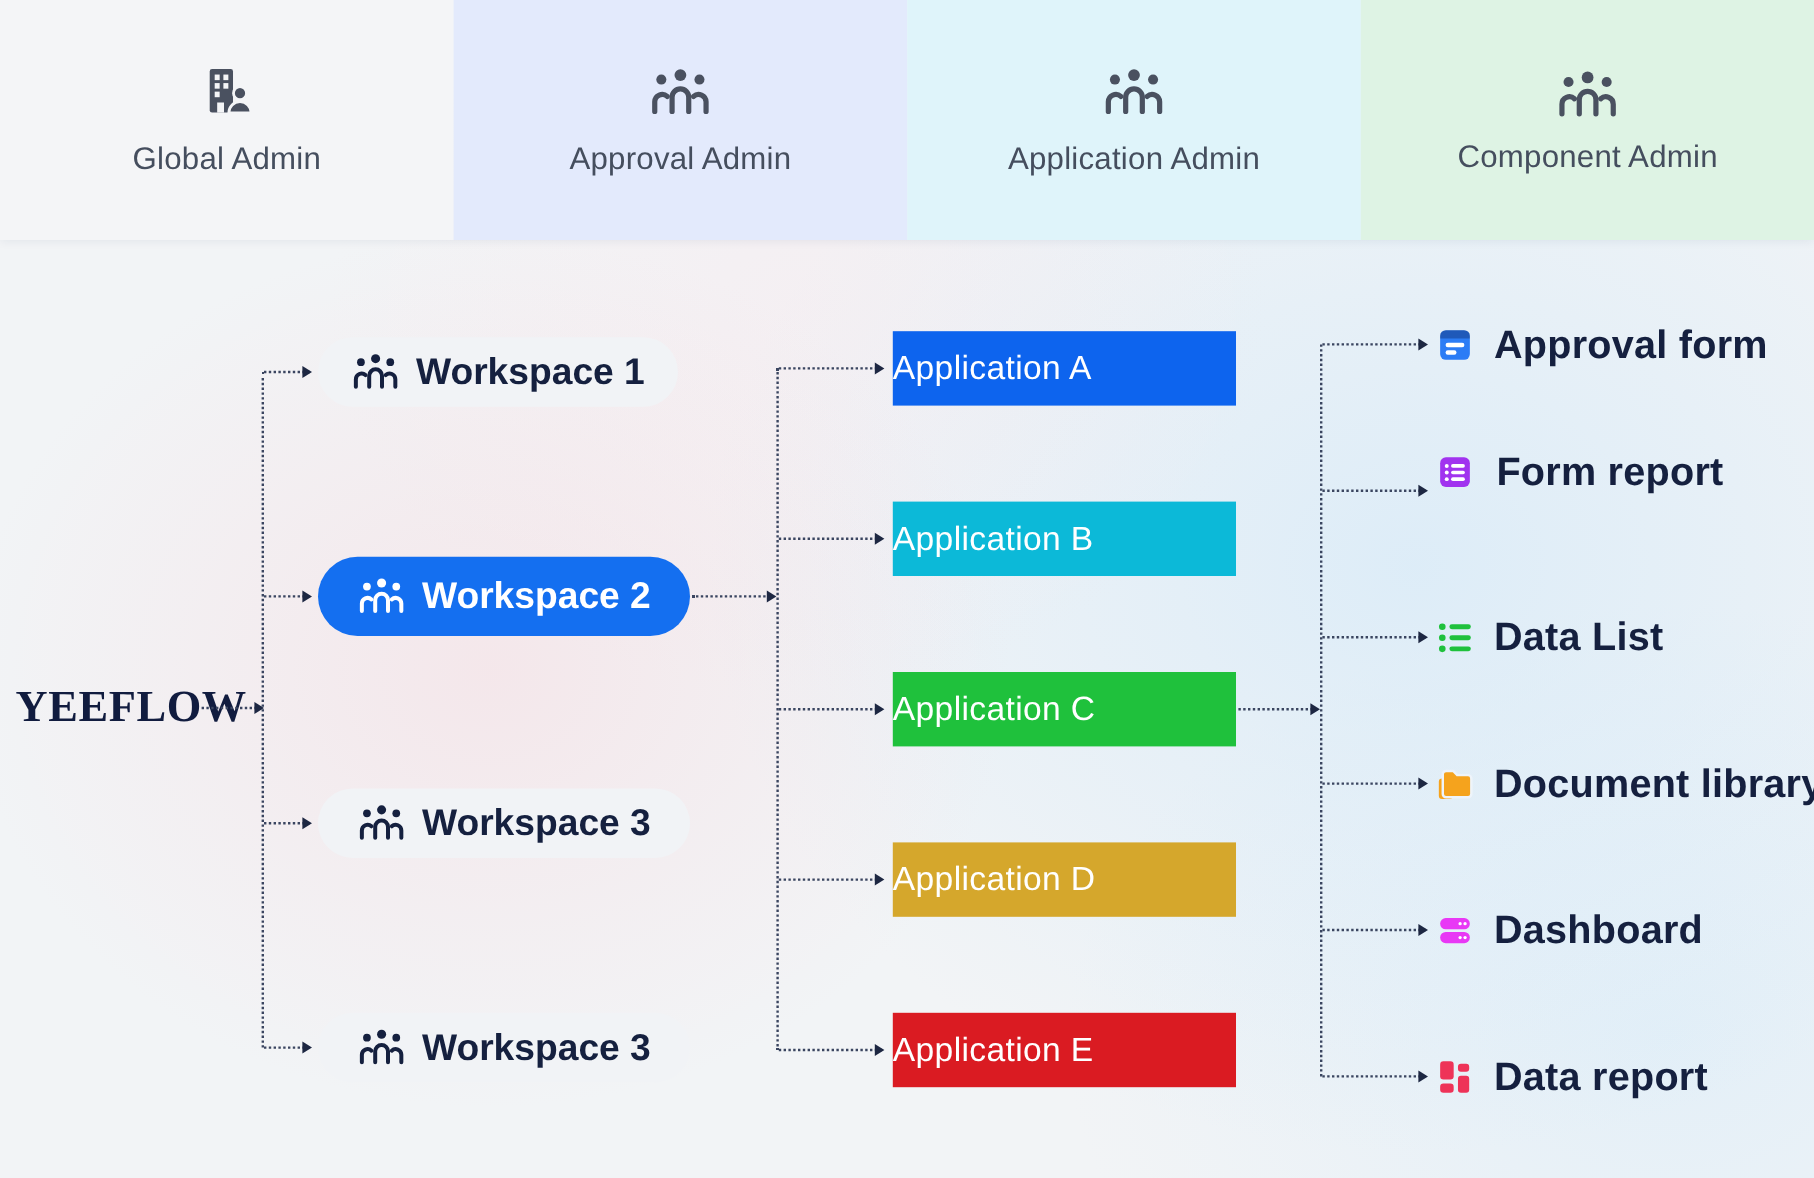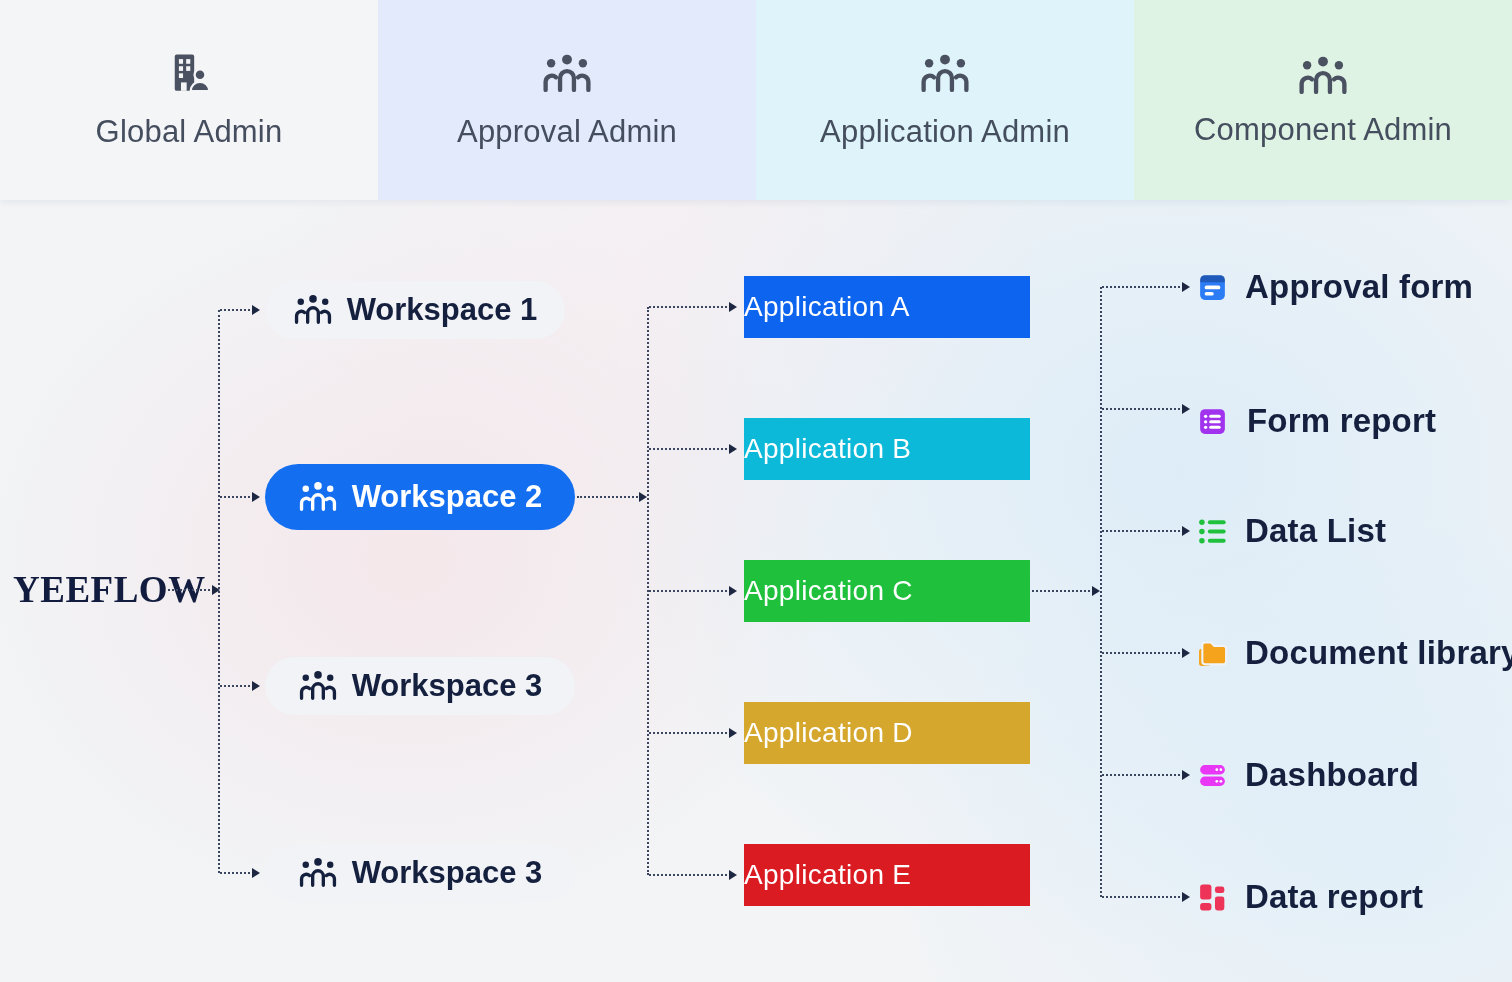--- a/index.html
+++ b/index.html
@@ -11,21 +11,21 @@
       radial-gradient(620px 520px at 27% 57%, rgba(248,210,216,0.38), transparent 70%),
       radial-gradient(560px 460px at 44% 26%, rgba(250,228,234,0.30), transparent 70%),
       radial-gradient(820px 680px at 78% 48%, rgba(192,226,250,0.42), transparent 72%),
       radial-gradient(700px 500px at 92% 88%, rgba(205,232,250,0.40), transparent 72%),
       #f2f4f6;
   }
   
   #admin-header { position:absolute; top:0; left:0; width:1512px; height:200px; display:flex; box-shadow:0 2px 8px rgba(20,40,80,0.07); }
   .role-card { flex:1 1 0; display:flex; flex-direction:column; align-items:center; justify-content:center; gap:16px; }
   .role-icon { color:#4a5160; height:48px; display:flex; align-items:center; }
-  .role-label { font-size:31px; font-weight:500; color:#454e5e; letter-spacing:0.2px; }
+  .role-label { font-size:26px; font-weight:500; color:#454e5e; letter-spacing:0.2px; }
   
   .vline { position:absolute; width:0; border-left:2px dotted #3a4560; }
   .hline { position:absolute; height:0; border-top:2px dotted #3a4560; }
   .hline.arrow::after {
     content:""; position:absolute; right:-2px; top:-6px;
     border-left:8px solid #1d2742; border-top:5px solid transparent; border-bottom:5px solid transparent;
   }
   
   #brand { position:absolute; left:13px; top:568px; font-family:"Liberation Serif", serif; font-weight:700; font-size:37px; letter-spacing:0.5px; }
   
@@ -37,21 +37,21 @@
   .ws-3 { top:657px; width:310px; height:58px; }
   .ws-4 { top:844px; width:310px; height:58px; }
   
   .app-box { position:absolute; left:744px; width:286px; height:62px; display:flex; align-items:center; justify-content:flex-start; color:#fff; font-size:28px; font-weight:500; letter-spacing:0.3px; }
   .app-a { top:276px; } .app-b { top:418px; } .app-c { top:560px; } .app-d { top:702px; } .app-e { top:844px; }
   
   .comp-row { position:absolute; left:1196px; height:40px; display:flex; align-items:center; gap:16px; white-space:nowrap; }
   .comp-icon { width:33px; height:33px; flex:0 0 auto; display:flex; }
   .comp-icon svg { width:100%; height:100%; }
   .comp-label { font-size:33px; font-weight:600; color:#15203f; letter-spacing:0.2px; }
-  .comp-1 { top:267px; } .comp-2 { top:401px;gap:18px; } .comp-3 { top:511px; } .comp-4 { top:633px; } .comp-5 { top:755px; } .comp-6 { top:877px; }
+  .comp-1 { top:267px; } .comp-2 { top:373px;gap:18px; } .comp-3 { top:511px; } .comp-4 { top:633px; } .comp-5 { top:755px; } .comp-6 { top:877px; }
   .people-svg { display:block; }
 </style>
 </head>
 <body>
 
 <div id="stage">
 
   <div id="admin-header">
 
     <div class="role-card" style="background-color: rgb(244, 245, 247);">

